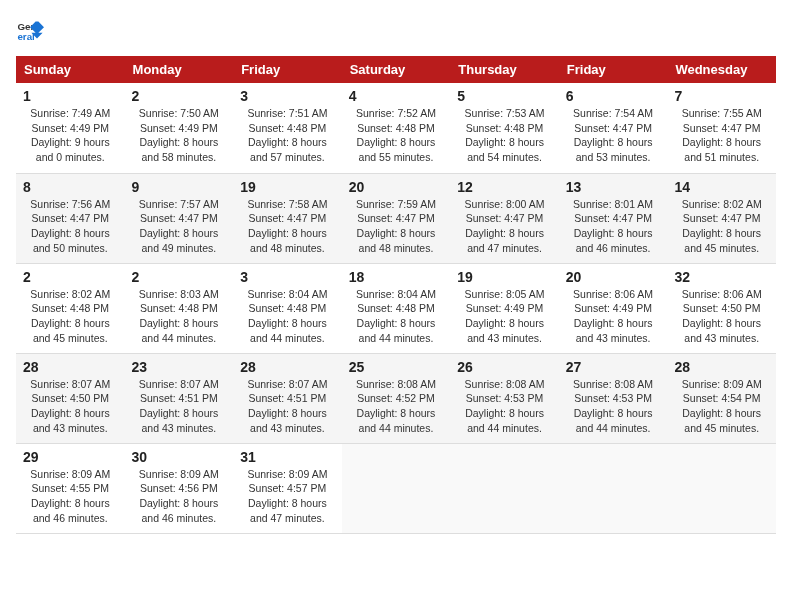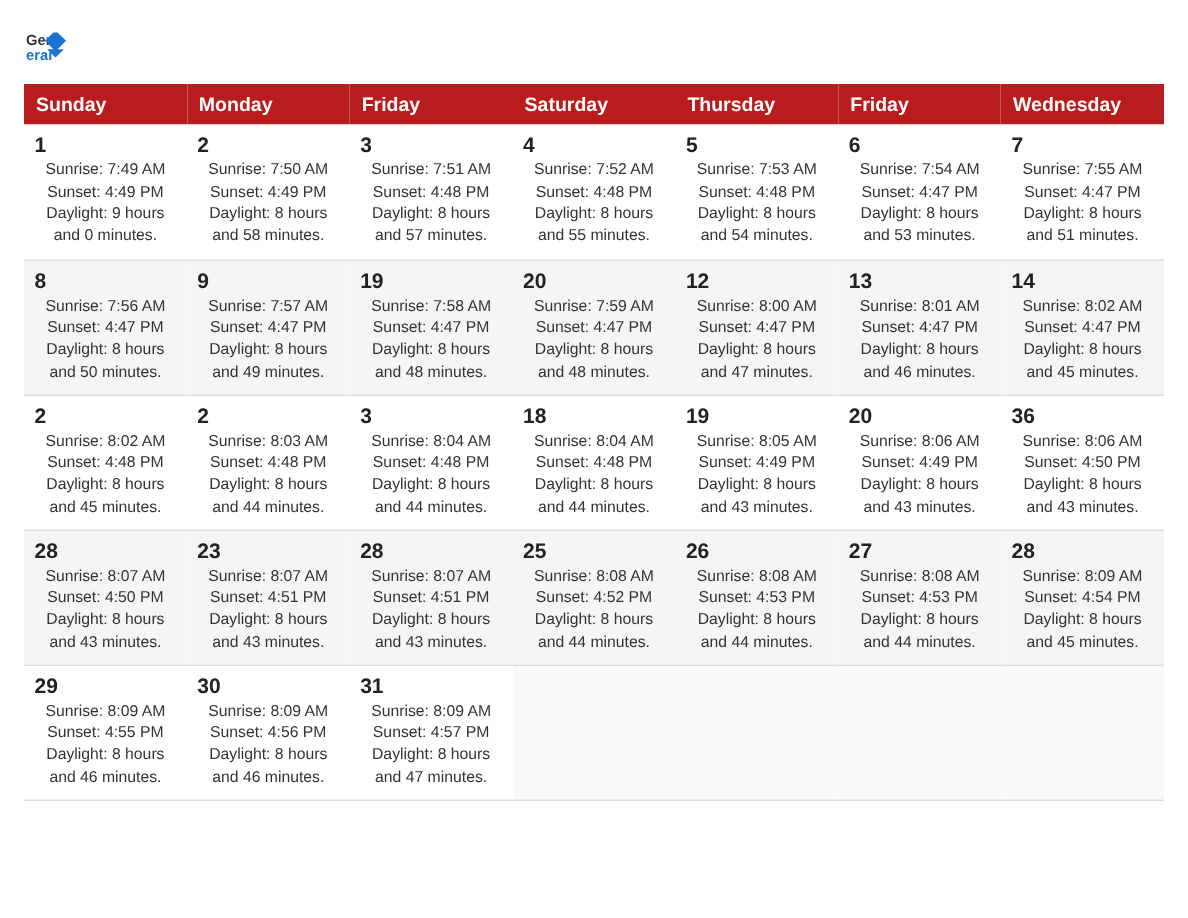--- a/index.html
+++ b/index.html
@@ -195,21 +195,21 @@
         </td>
         <td>
           <span class="day-num">19</span>
           <div class="cell-text">Sunrise: 8:05 AM<br>Sunset: 4:49 PM<br>Daylight: 8 hours and 43 minutes.</div>
         </td>
         <td>
           <span class="day-num">20</span>
           <div class="cell-text">Sunrise: 8:06 AM<br>Sunset: 4:49 PM<br>Daylight: 8 hours and 43 minutes.</div>
         </td>
         <td>
-          <span class="day-num">36</span>
+          <span class="day-num">32</span>
           <div class="cell-text">Sunrise: 8:06 AM<br>Sunset: 4:50 PM<br>Daylight: 8 hours and 43 minutes.</div>
         </td>
       </tr>
       <tr>
         <td>
           <span class="day-num">28</span>
           <div class="cell-text">Sunrise: 8:07 AM<br>Sunset: 4:50 PM<br>Daylight: 8 hours and 43 minutes.</div>
         </td>
         <td>
           <span class="day-num">23</span>

